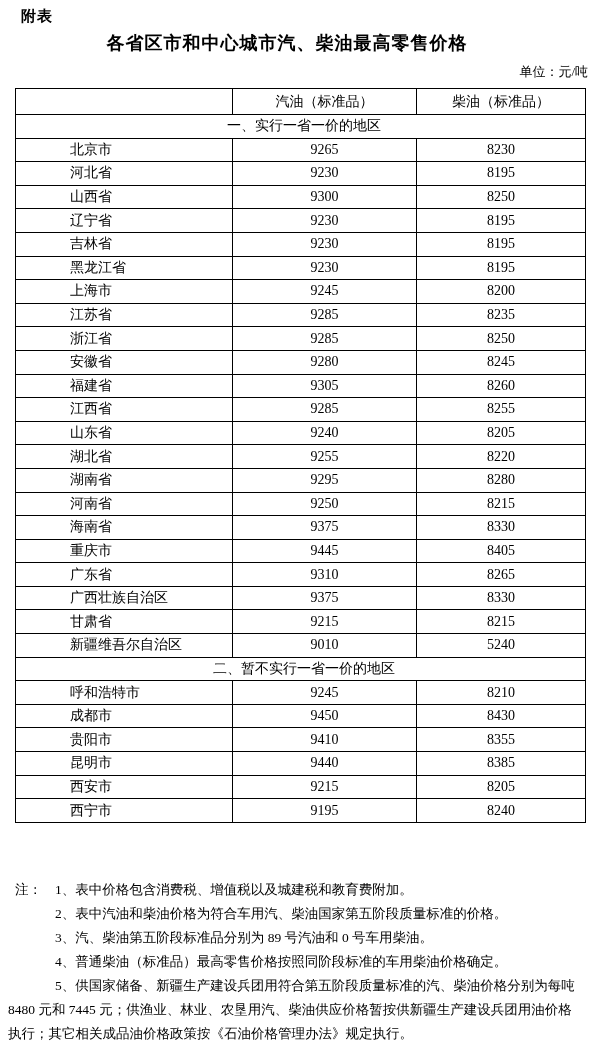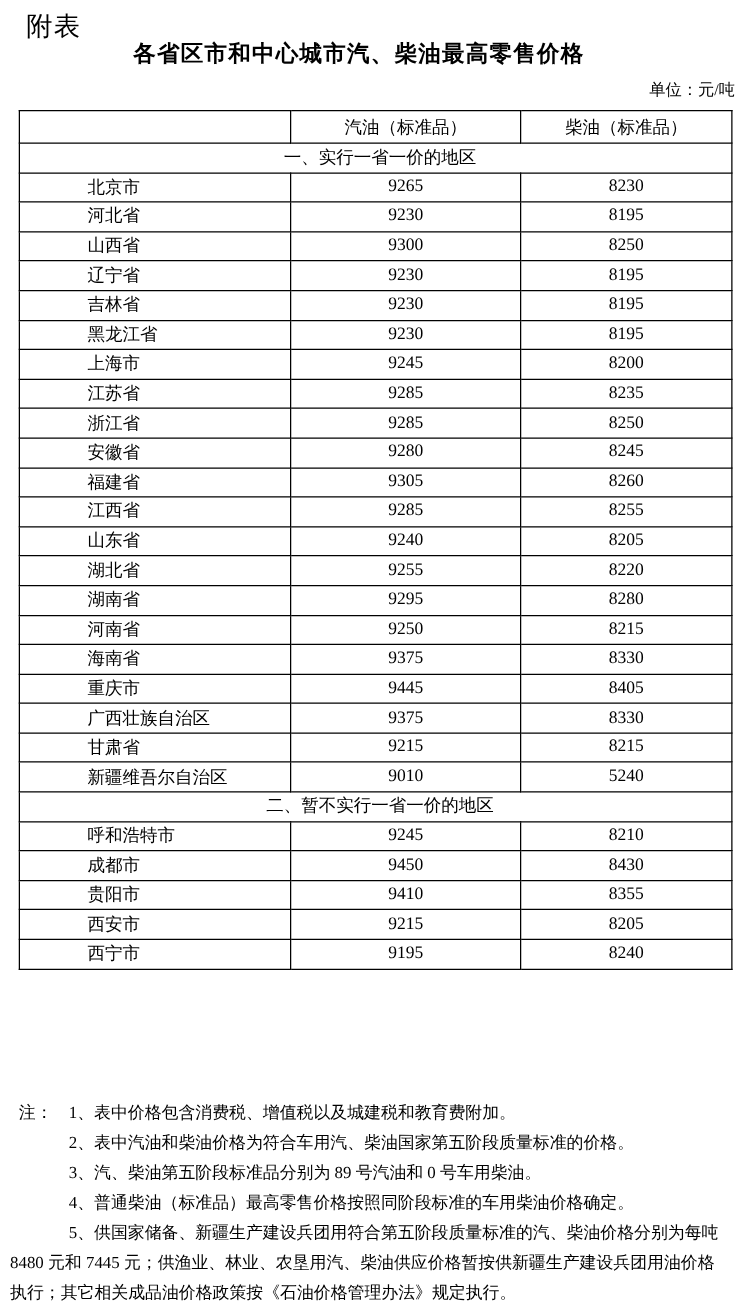--- a/index.html
+++ b/index.html
@@ -3,21 +3,21 @@
 <meta charset="utf-8">
 <style>
   html,body{margin:0;padding:0;}
   body{
     width:602px;height:1044px;background:#ffffff;color:#000000;
     font-family:"Liberation Serif","DejaVu Serif",serif;
     position:relative;overflow:hidden;
   }
   .attachment-tag{
     position:absolute;top:7px;left:21px;
-    font-size:21px;letter-spacing:1px;
+    font-size:15px;letter-spacing:1px;font-weight:bold;
   }
   .doc-title{
     position:absolute;top:31px;left:0;width:574px;
     text-align:center;font-size:18px;font-weight:bold;letter-spacing:1px;
   }
   .unit-label{
     position:absolute;top:63px;right:14px;
     font-size:13px;
   }
   table.price-table{
@@ -155,20 +155,25 @@
         <td class="region">海南省</td>
         <td class="value">9375</td>
         <td class="value">8330</td>
       </tr>
       <tr>
         <td class="region">重庆市</td>
         <td class="value">9445</td>
         <td class="value">8405</td>
       </tr>
       <tr>
+        <td class="region">广东省</td>
+        <td class="value">9310</td>
+        <td class="value">8265</td>
+      </tr>
+      <tr>
         <td class="region">广西壮族自治区</td>
         <td class="value">9375</td>
         <td class="value">8330</td>
       </tr>
       <tr>
         <td class="region">甘肃省</td>
         <td class="value">9215</td>
         <td class="value">8215</td>
       </tr>
       <tr>
@@ -186,20 +191,25 @@
       </tr>
       <tr>
         <td class="region">成都市</td>
         <td class="value">9450</td>
         <td class="value">8430</td>
       </tr>
       <tr>
         <td class="region">贵阳市</td>
         <td class="value">9410</td>
         <td class="value">8355</td>
+      </tr>
+      <tr>
+        <td class="region">昆明市</td>
+        <td class="value">9440</td>
+        <td class="value">8385</td>
       </tr>
       <tr>
         <td class="region">西安市</td>
         <td class="value">9215</td>
         <td class="value">8205</td>
       </tr>
       <tr>
         <td class="region">西宁市</td>
         <td class="value">9195</td>
         <td class="value">8240</td>

